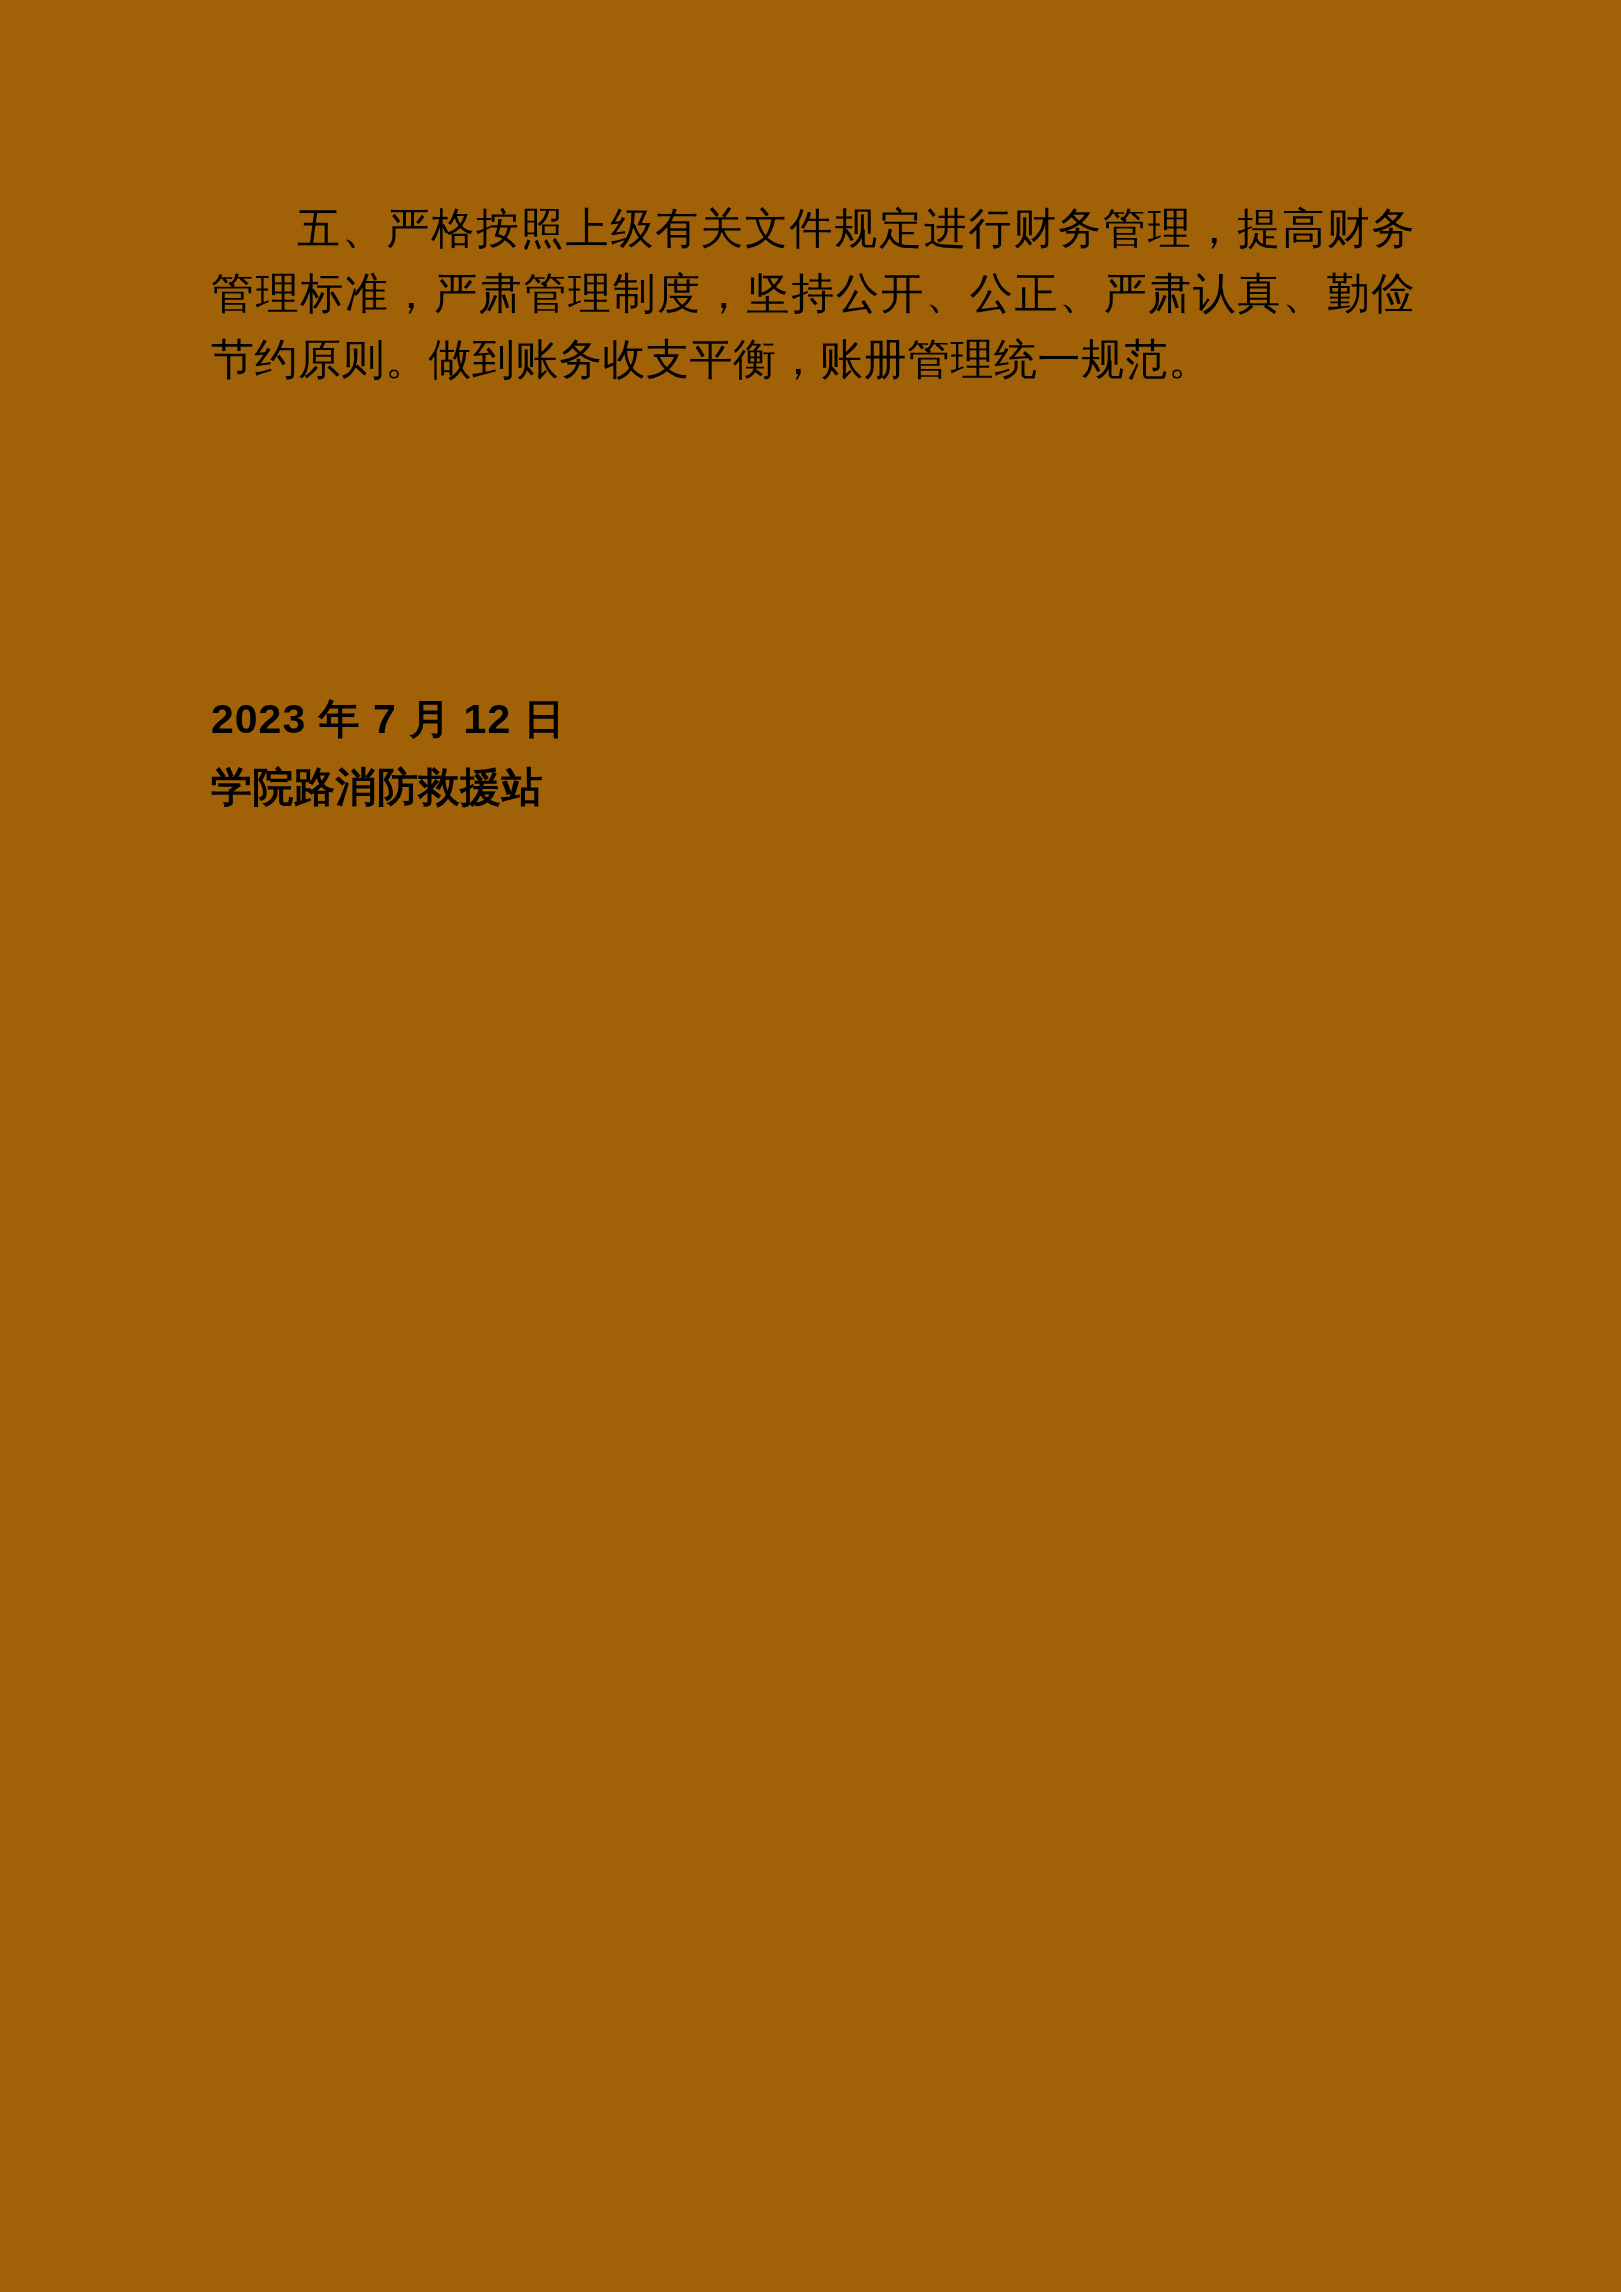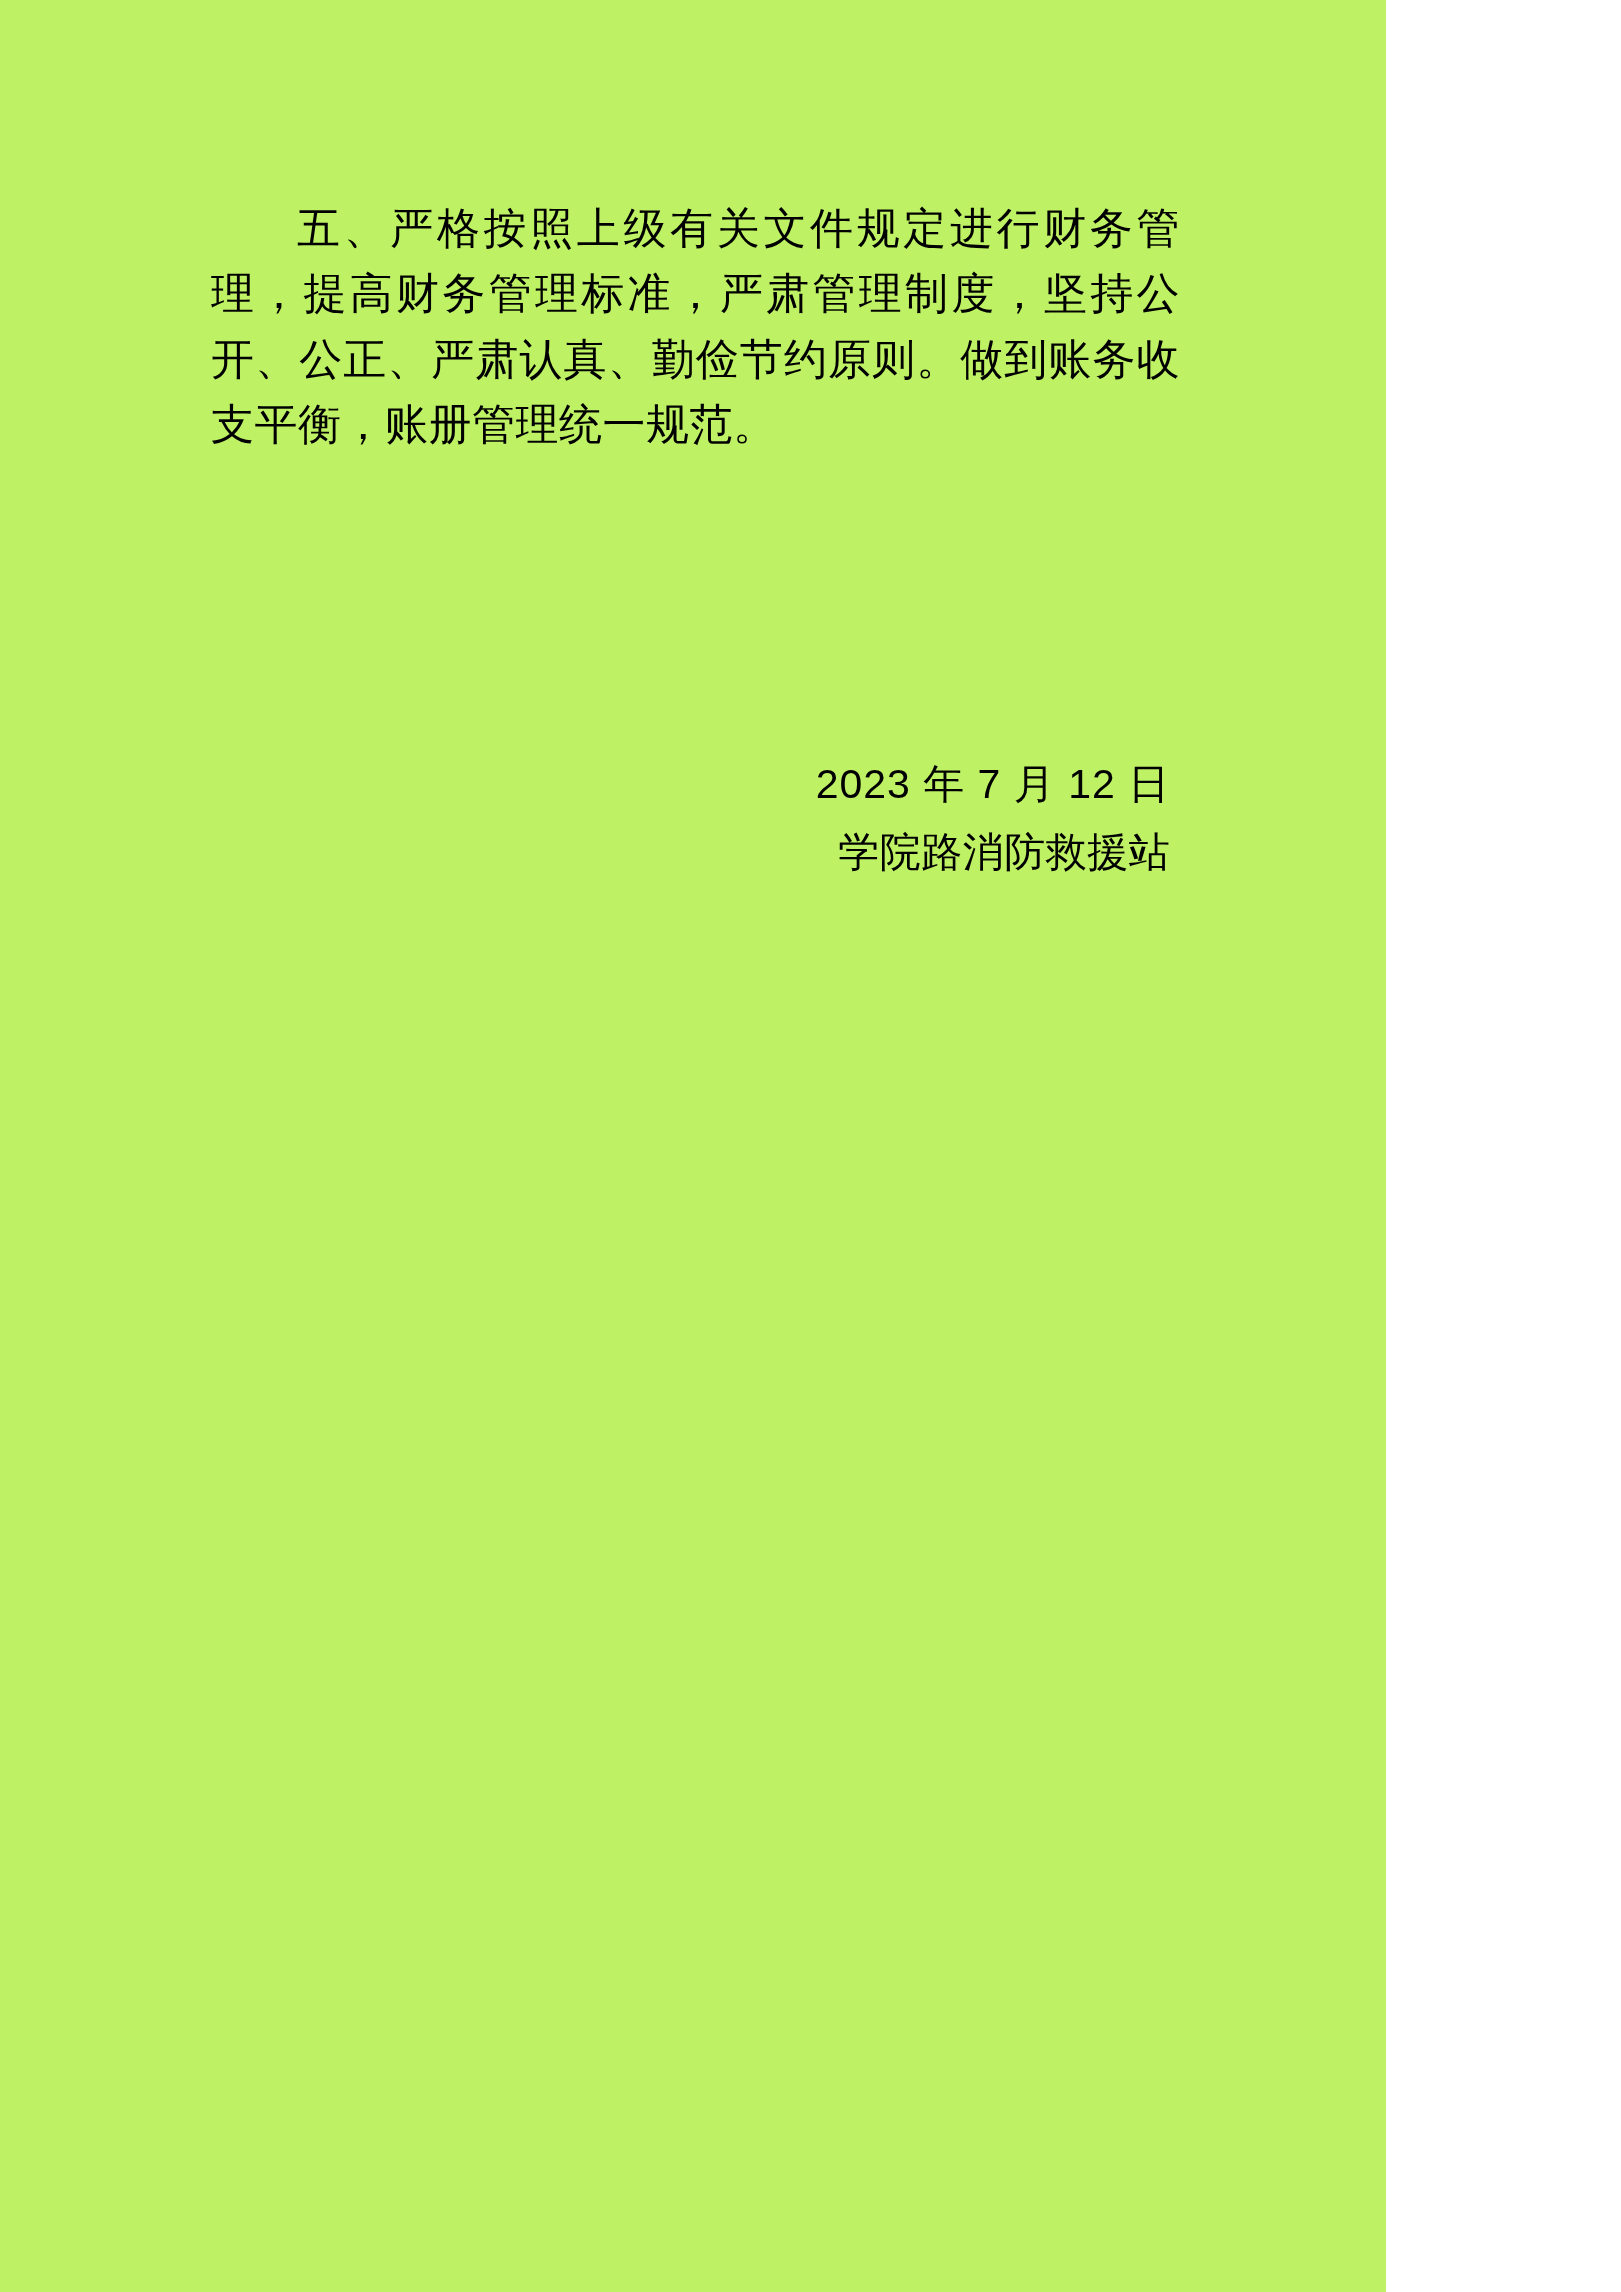--- a/index.html
+++ b/index.html
@@ -9,44 +9,44 @@
   }
   body {
     width: 1621px;
     height: 2293px;
     font-family: "Liberation Sans", "DejaVu Sans", sans-serif;
     color: #000000;
     -webkit-font-smoothing: antialiased;
   }
   .page {
     position: relative;
-    width: 1386px;
+    width: 1621px;
     height: 2293px;
     box-sizing: border-box;
     padding: 196px 206px 0 211px;
-    background: #bef264;
+    background: #a16207;
   }
   .body-text {
     font-size: 43px;
     line-height: 1.52;
     letter-spacing: 0.5px;
     text-align: justify;
     text-justify: inter-ideograph;
   }
   .para {
     margin: 0 0 3.9px 0;
     text-indent: 2em;
   }
   .para.second {
     text-indent: 2.35em;
   }
   .signature-block {
     margin-top: 294px;
-    text-align: right;
     padding-right: 9.8px;
+    font-weight: bold;
   }
   .sig-line {
     font-size: 41px;
     line-height: 1.65;
     letter-spacing: 0.5px;
   }
   .sig-line.date {
     letter-spacing: 1px;
   }
 </style>

